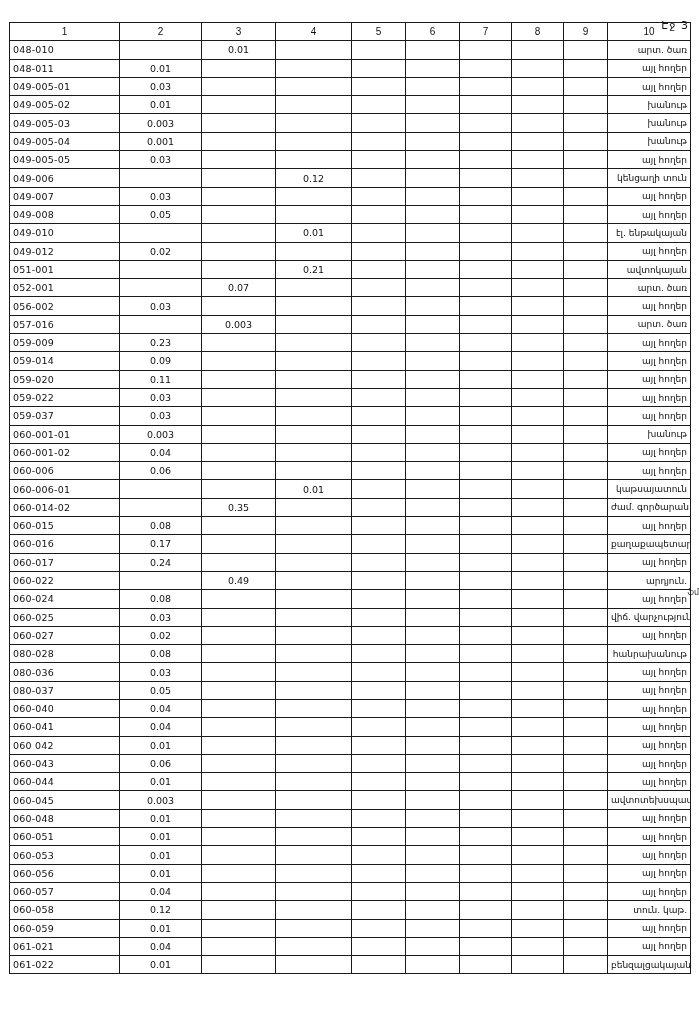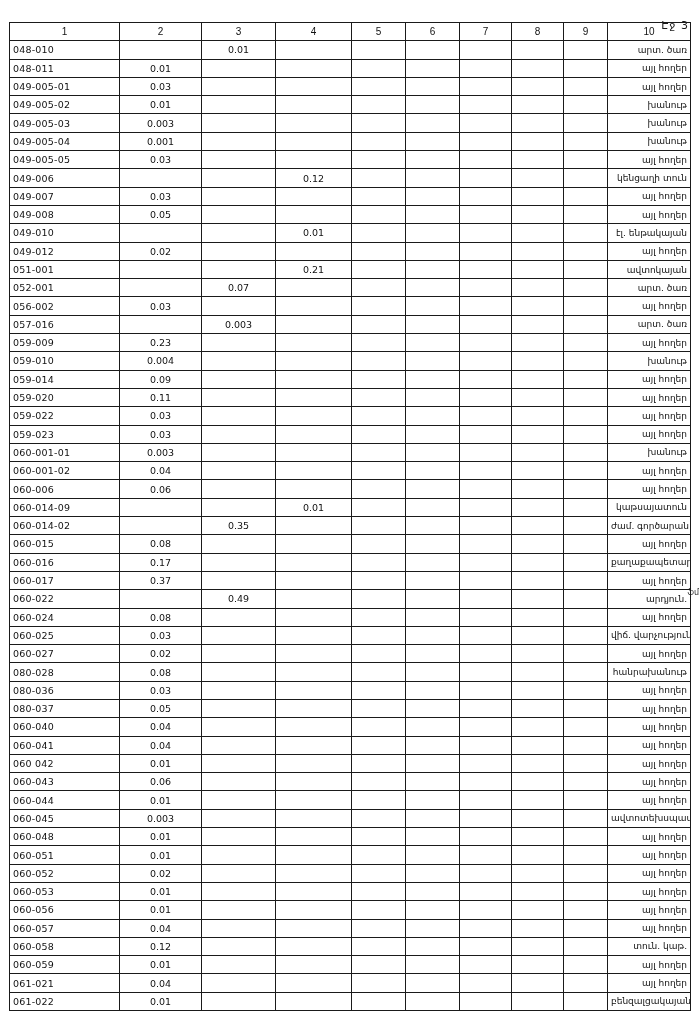--- a/index.html
+++ b/index.html
@@ -328,32 +328,20 @@
           <td class="num"></td>
           <td class="num"></td>
           <td class="num"></td>
           <td class="num"></td>
           <td class="num"></td>
           <td class="num"></td>
           <td class="num"></td>
           <td class="col-name">այլ հողեր</td>
         </tr>
         <tr>
-          <td class="col-code">059-010</td>
-          <td class="num">0.004</td>
-          <td class="num"></td>
-          <td class="num"></td>
-          <td class="num"></td>
-          <td class="num"></td>
-          <td class="num"></td>
-          <td class="num"></td>
-          <td class="num"></td>
-          <td class="col-name">խանութ</td>
-        </tr>
-        <tr>
           <td class="col-code">059-014</td>
           <td class="num">0.09</td>
           <td class="num"></td>
           <td class="num"></td>
           <td class="num"></td>
           <td class="num"></td>
           <td class="num"></td>
           <td class="num"></td>
           <td class="num"></td>
           <td class="col-name">այլ հողեր</td>
@@ -376,21 +364,21 @@
           <td class="num"></td>
           <td class="num"></td>
           <td class="num"></td>
           <td class="num"></td>
           <td class="num"></td>
           <td class="num"></td>
           <td class="num"></td>
           <td class="col-name">այլ հողեր</td>
         </tr>
         <tr>
-          <td class="col-code">059-023</td>
+          <td class="col-code">059-037</td>
           <td class="num">0.03</td>
           <td class="num"></td>
           <td class="num"></td>
           <td class="num"></td>
           <td class="num"></td>
           <td class="num"></td>
           <td class="num"></td>
           <td class="num"></td>
           <td class="col-name">այլ հողեր</td>
         </tr>
@@ -424,21 +412,21 @@
           <td class="num"></td>
           <td class="num"></td>
           <td class="num"></td>
           <td class="num"></td>
           <td class="num"></td>
           <td class="num"></td>
           <td class="num"></td>
           <td class="col-name">այլ հողեր</td>
         </tr>
         <tr>
-          <td class="col-code">060-014-09</td>
+          <td class="col-code">060-006-01</td>
           <td class="num"></td>
           <td class="num"></td>
           <td class="num">0.01</td>
           <td class="num"></td>
           <td class="num"></td>
           <td class="num"></td>
           <td class="num"></td>
           <td class="num"></td>
           <td class="col-name">կաթսայատուն</td>
         </tr>
@@ -473,21 +461,21 @@
           <td class="num"></td>
           <td class="num"></td>
           <td class="num"></td>
           <td class="num"></td>
           <td class="num"></td>
           <td class="num"></td>
           <td class="col-name">քաղաքապետարան</td>
         </tr>
         <tr>
           <td class="col-code">060-017</td>
-          <td class="num">0.37</td>
+          <td class="num">0.24</td>
           <td class="num"></td>
           <td class="num"></td>
           <td class="num"></td>
           <td class="num"></td>
           <td class="num"></td>
           <td class="num"></td>
           <td class="num"></td>
           <td class="col-name">այլ հողեր</td>
         </tr>
         <tr>
@@ -654,32 +642,20 @@
           <td class="num"></td>
           <td class="num"></td>
           <td class="num"></td>
           <td class="num"></td>
           <td class="num"></td>
           <td class="col-name">այլ հողեր</td>
         </tr>
         <tr>
           <td class="col-code">060-051</td>
           <td class="num">0.01</td>
-          <td class="num"></td>
-          <td class="num"></td>
-          <td class="num"></td>
-          <td class="num"></td>
-          <td class="num"></td>
-          <td class="num"></td>
-          <td class="num"></td>
-          <td class="col-name">այլ հողեր</td>
-        </tr>
-        <tr>
-          <td class="col-code">060-052</td>
-          <td class="num">0.02</td>
           <td class="num"></td>
           <td class="num"></td>
           <td class="num"></td>
           <td class="num"></td>
           <td class="num"></td>
           <td class="num"></td>
           <td class="num"></td>
           <td class="col-name">այլ հողեր</td>
         </tr>
         <tr>

